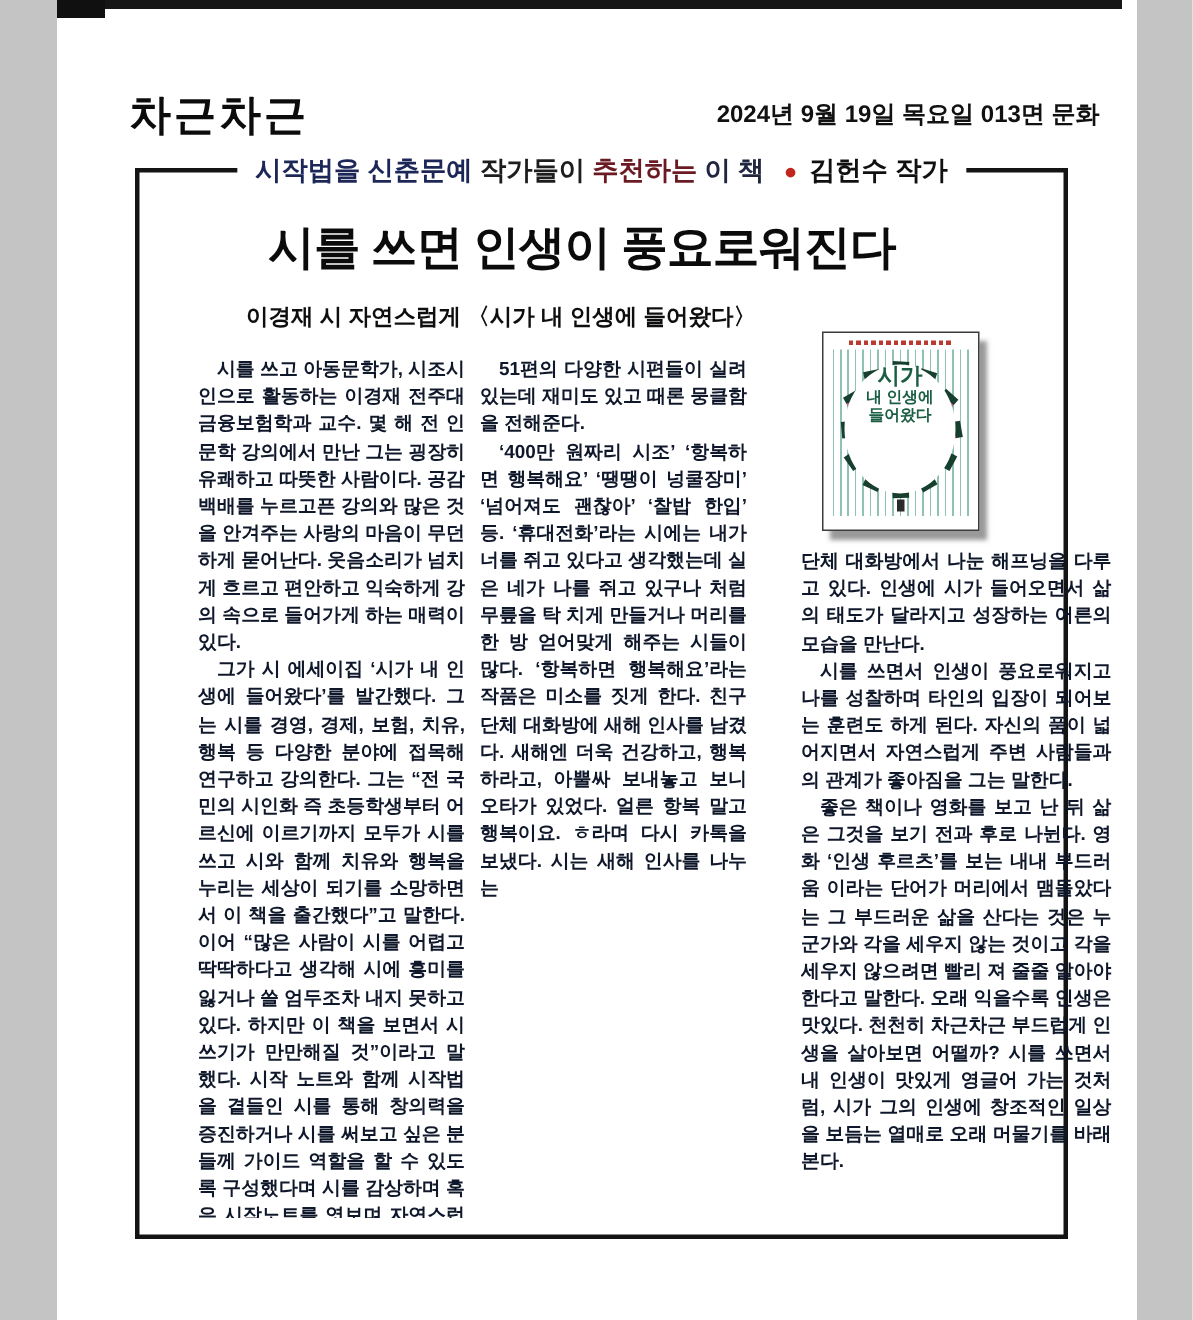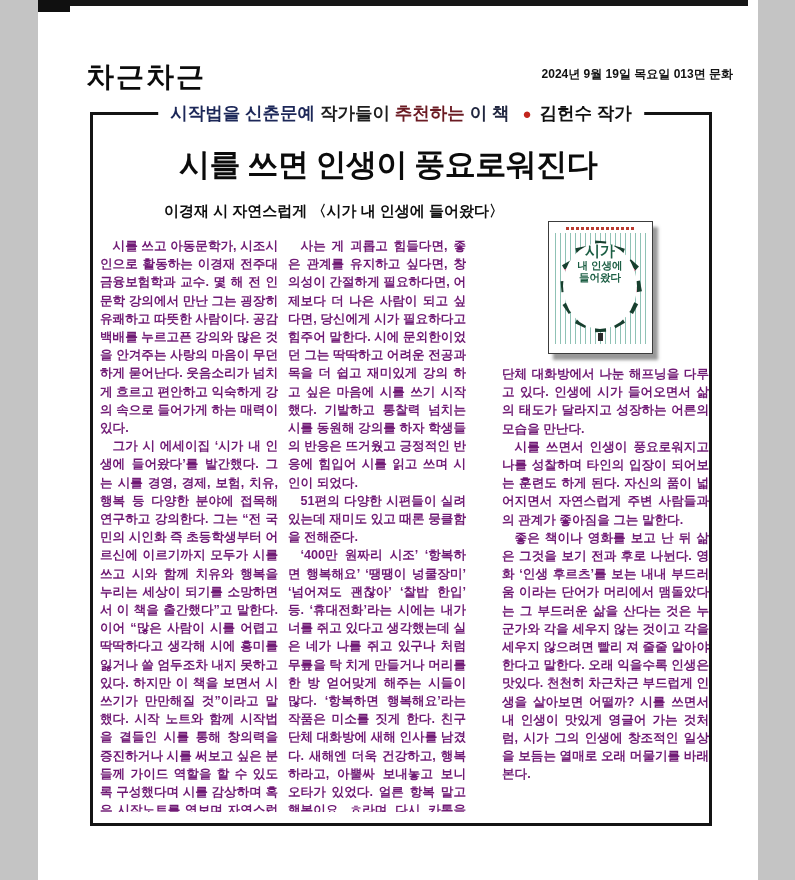--- a/index.html
+++ b/index.html
@@ -4,41 +4,41 @@
 <style>
   html,body{margin:0;padding:0;}
   .stage{position:relative;width:795px;height:880px;background:#c4c4c4;overflow:hidden;
          font-family:"Liberation Sans","DejaVu Sans",sans-serif;}
   .paper{position:absolute;left:38px;top:0;width:720px;height:880px;background:#ffffff;}
   .top-strip{position:absolute;left:46px;top:0;width:702px;height:6px;background:#161616;}
   .corner-mark{position:absolute;left:38px;top:0;width:32px;height:12px;background:#101010;}
 
   .masthead{position:absolute;left:86px;top:58px;font-family:"Liberation Serif","DejaVu Serif",serif;
             font-size:28px;font-weight:900;letter-spacing:2px;color:#0c0c0c;}
-  .dateline{position:absolute;right:62px;top:66px;font-size:12px;font-weight:700;color:#111;}
+  .dateline{position:absolute;right:62px;top:66px;font-size:16px;font-weight:700;color:#111;}
 
   .article-box{position:absolute;left:90px;top:112px;width:622px;height:714px;
                border:3px solid #141414;background:#fff;box-sizing:border-box;}
 
   .kicker{position:absolute;left:401px;top:113px;transform:translate(-50%,-50%);
           background:#fff;padding:0 12px;font-size:17.5px;font-weight:800;white-space:nowrap;}
   .kicker .navy{color:#1c2758;}
   .kicker .dark{color:#1d1d1d;}
   .kicker .maroon{color:#6a1a22;}
   .kicker .navy2{color:#20263f;}
   .kicker .bullet{color:#c2251d;font-size:15px;padding:0 3px 0 8px;}
   .kicker .author{color:#101010;}
 
   .headline{position:absolute;left:77px;top:144px;width:622px;margin:0;text-align:center;
             font-family:"Liberation Serif","DejaVu Serif",serif;
             font-size:31px;font-weight:800;letter-spacing:-0.5px;color:#0b0b0b;}
   .subhead{position:absolute;left:164px;top:202px;margin:0;font-size:15px;font-weight:800;color:#0e0e0e;}
 
-  .col{position:absolute;font-size:12.6px;line-height:18.2px;color:#701a75;font-weight:600;
-       text-align:justify;word-break:break-all;overflow:hidden;}
+  .col{position:absolute;font-size:12.6px;line-height:18.2px;color:#0f172a;font-weight:600;
+       text-align:justify;word-break:break-all;overflow:hidden;margin-left:32px;}
   .col p{margin:0;text-indent:1em;}
   .col p.no-indent{text-indent:0;}
   .col1{left:100px;top:237px;width:178px;height:575px;}
   .col2{left:288px;top:237px;width:178px;height:575px;}
   .col3{left:502px;top:365px;width:207px;height:452px;}
 
   
   .book{position:absolute;left:548px;top:221px;width:103px;height:131px;background:#fff;
         border:1px solid #3c3c3c;box-shadow:5px 6px 3px rgba(110,110,110,.7);}
   .book-redline{position:absolute;top:5px;left:17px;width:68px;height:3px;
@@ -77,21 +77,20 @@
 
   <h1 class="headline">시를 쓰면 인생이 풍요로워진다</h1>
   <h2 class="subhead">이경재 시 자연스럽게 〈시가 내 인생에 들어왔다〉</h2>
 
   <div class="col col1">
     <p>시를 쓰고 아동문학가, 시조시인으로 활동하는 이경재 전주대 금융보험학과 교수. 몇 해 전 인문학 강의에서 만난 그는 굉장히 유쾌하고 따뜻한 사람이다. 공감백배를 누르고픈 강의와 많은 것을 안겨주는 사랑의 마음이 무던하게 묻어난다. 웃음소리가 넘치게 흐르고 편안하고 익숙하게 강의 속으로 들어가게 하는 매력이 있다.</p>
     <p>그가 시 에세이집 ‘시가 내 인생에 들어왔다’를 발간했다. 그는 시를 경영, 경제, 보험, 치유, 행복 등 다양한 분야에 접목해 연구하고 강의한다. 그는 “전 국민의 시인화 즉 초등학생부터 어르신에 이르기까지 모두가 시를 쓰고 시와 함께 치유와 행복을 누리는 세상이 되기를 소망하면서 이 책을 출간했다”고 말한다. 이어 “많은 사람이 시를 어렵고 딱딱하다고 생각해 시에 흥미를 잃거나 쓸 엄두조차 내지 못하고 있다. 하지만 이 책을 보면서 시 쓰기가 만만해질 것”이라고 말했다. 시작 노트와 함께 시작법을 곁들인 시를 통해 창의력을 증진하거나 시를 써보고 싶은 분들께 가이드 역할을 할 수 있도록 구성했다며 시를 감상하며 혹은 시작노트를 엿보며 자연스럽게 시를 쓸 수 있게 되기를 바란다고 말했다.</p>
   </div>
 
   <div class="col col2">
-    <p>사는 게 괴롭고 힘들다면, 좋은 관계를 유지하고 싶다면, 창의성이 간절하게 필요하다면, 어제보다 더 나은 사람이 되고 싶다면, 당신에게 시가 필요하다고 힘주어 말한다. 시에 문외한이었던 그는 딱딱하고 어려운 전공과목을 더 쉽고 재미있게 강의 하고 싶은 마음에 시를 쓰기 시작했다. 기발하고 통찰력 넘치는 시를 동원해 강의를 하자 학생들의 반응은 뜨거웠고 긍정적인 반응에 힘입어 시를 읽고 쓰며 시인이 되었다.</p>
     <p>51편의 다양한 시편들이 실려 있는데 재미도 있고 때론 뭉클함을 전해준다.</p>
     <p>‘400만 원짜리 시조’ ‘항복하면 행복해요’ ‘땡땡이 넝쿨장미’ ‘넘어져도 괜찮아’ ‘찰밥 한입’ 등. ‘휴대전화’라는 시에는 내가 너를 쥐고 있다고 생각했는데 실은 네가 나를 쥐고 있구나 처럼 무릎을 탁 치게 만들거나 머리를 한 방 얻어맞게 해주는 시들이 많다. ‘항복하면 행복해요’라는 작품은 미소를 짓게 한다. 친구 단체 대화방에 새해 인사를 남겼다. 새해엔 더욱 건강하고, 행복하라고, 아뿔싸 보내놓고 보니 오타가 있었다. 얼른 항복 말고 행복이요. ㅎ라며 다시 카톡을 보냈다. 시는 새해 인사를 나누는</p>
   </div>
 
   <div class="col col3">
     <p class="no-indent">단체 대화방에서 나눈 해프닝을 다루고 있다. 인생에 시가 들어오면서 삶의 태도가 달라지고 성장하는 어른의 모습을 만난다.</p>
     <p>시를 쓰면서 인생이 풍요로워지고 나를 성찰하며 타인의 입장이 되어보는 훈련도 하게 된다. 자신의 품이 넓어지면서 자연스럽게 주변 사람들과의 관계가 좋아짐을 그는 말한다.</p>
     <p>좋은 책이나 영화를 보고 난 뒤 삶은 그것을 보기 전과 후로 나뉜다. 영화 ‘인생 후르츠’를 보는 내내 부드러움 이라는 단어가 머리에서 맴돌았다는 그 부드러운 삶을 산다는 것은 누군가와 각을 세우지 않는 것이고 각을 세우지 않으려면 빨리 져 줄줄 알아야한다고 말한다. 오래 익을수록 인생은 맛있다. 천천히 차근차근 부드럽게 인생을 살아보면 어떨까? 시를 쓰면서 내 인생이 맛있게 영글어 가는 것처럼, 시가 그의 인생에 창조적인 일상을 보듬는 열매로 오래 머물기를 바래본다.</p>
   </div>
 

